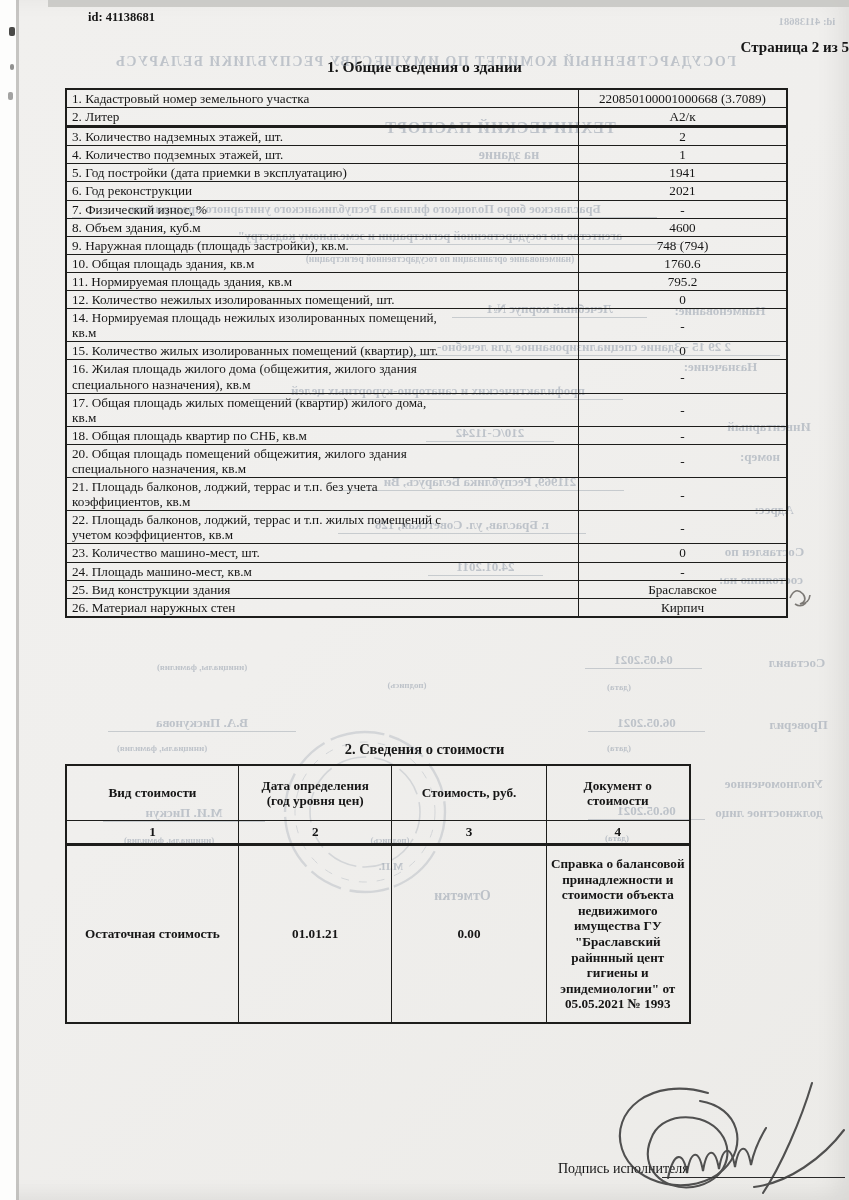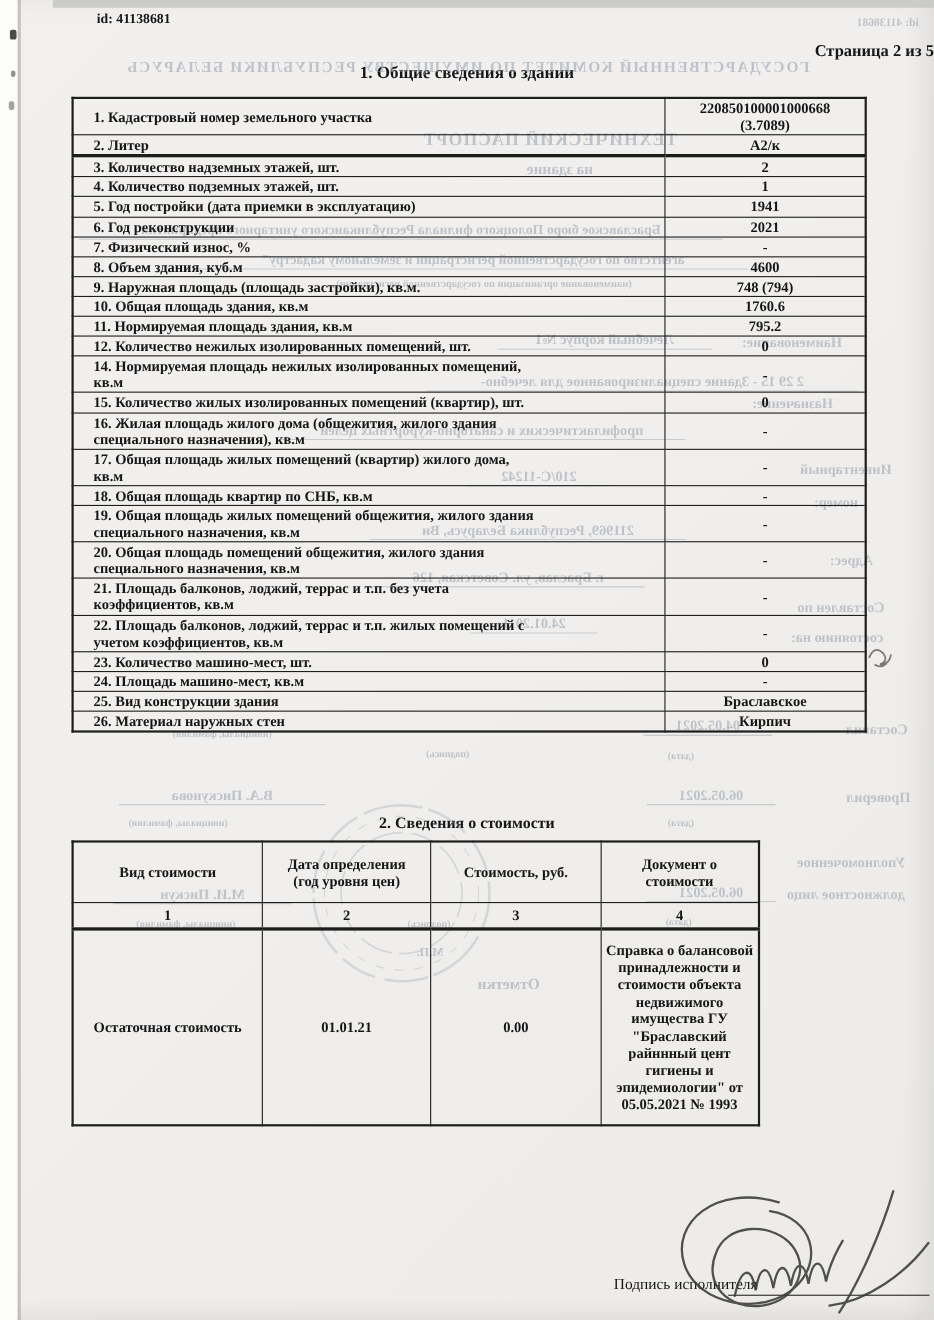--- a/index.html
+++ b/index.html
@@ -17,21 +17,21 @@
   .speck{position:absolute;background:#4a4a48;border-radius:2px;}
   
   .doc-id{position:absolute;left:88px;top:10px;font-size:12.5px;font-weight:bold;}
   .page-info{position:absolute;left:0;right:0;top:10px;text-align:right;font-size:15px;font-weight:bold;margin-top:29px;}
   
   .sec1-title{position:absolute;left:0;right:0;top:58px;text-align:center;font-size:15.5px;font-weight:bold;}
   .sec2-title{position:absolute;left:0;right:0;top:741px;text-align:center;font-size:14.5px;font-weight:bold;}
   
   table{border-collapse:collapse;background:transparent;position:absolute;z-index:3;}
   #t1{left:65px;top:88px;width:723px;}
-  #t1 td{border:1.6px solid #1d1d1b;font-size:13.2px;font-weight:bold;line-height:15.1px;padding:1px 18px;white-space:pre-line;}
+  #t1 td{border:1.6px solid #1d1d1b;font-size:13.2px;font-weight:normal;line-height:15.1px;padding:1px 5px;white-space:pre-line;}
   #t1 td.lbl{width:501px;text-align:left;}
   #t1 td.val{text-align:center;}
   #t1 tr.thick td{border-bottom-width:3px;}
   #t1{border:2.5px solid #1d1d1b;}
   #t2{left:65px;top:764px;width:626px;border:2.5px solid #1d1d1b;}
   #t2 th,#t2 td{border:1.6px solid #1d1d1b;font-size:13.2px;font-weight:bold;text-align:center;vertical-align:middle;white-space:pre-line;}
   #t2 th{height:50px;line-height:15.5px;padding:2px 6px;}
   #t2 tr.nums td{height:20px;border-bottom-width:3px;}
   #t2 tr.data td{height:168px;line-height:15.6px;padding:4px 4px;}
   #t2 .c1{width:212px;} #t2 .c2{width:178px;} #t2 .c3{width:183px;} #t2 .c4{width:150px;}
@@ -180,25 +180,20 @@
         <tr>
           <td class="lbl">17. Общая площадь жилых помещений (квартир) жилого дома,
 кв.м</td>
           <td class="val">-</td>
         </tr>
         <tr>
           <td class="lbl">18. Общая площадь квартир по СНБ, кв.м</td>
           <td class="val">-</td>
         </tr>
         <tr>
-          <td class="lbl">19. Общая площадь жилых помещений общежития, жилого здания
-специального назначения, кв.м</td>
-          <td class="val">-</td>
-        </tr>
-        <tr>
           <td class="lbl">20. Общая площадь помещений общежития, жилого здания
 специального назначения, кв.м</td>
           <td class="val">-</td>
         </tr>
         <tr>
           <td class="lbl">21. Площадь балконов, лоджий, террас и т.п. без учета
 коэффициентов, кв.м</td>
           <td class="val">-</td>
         </tr>
         <tr>

